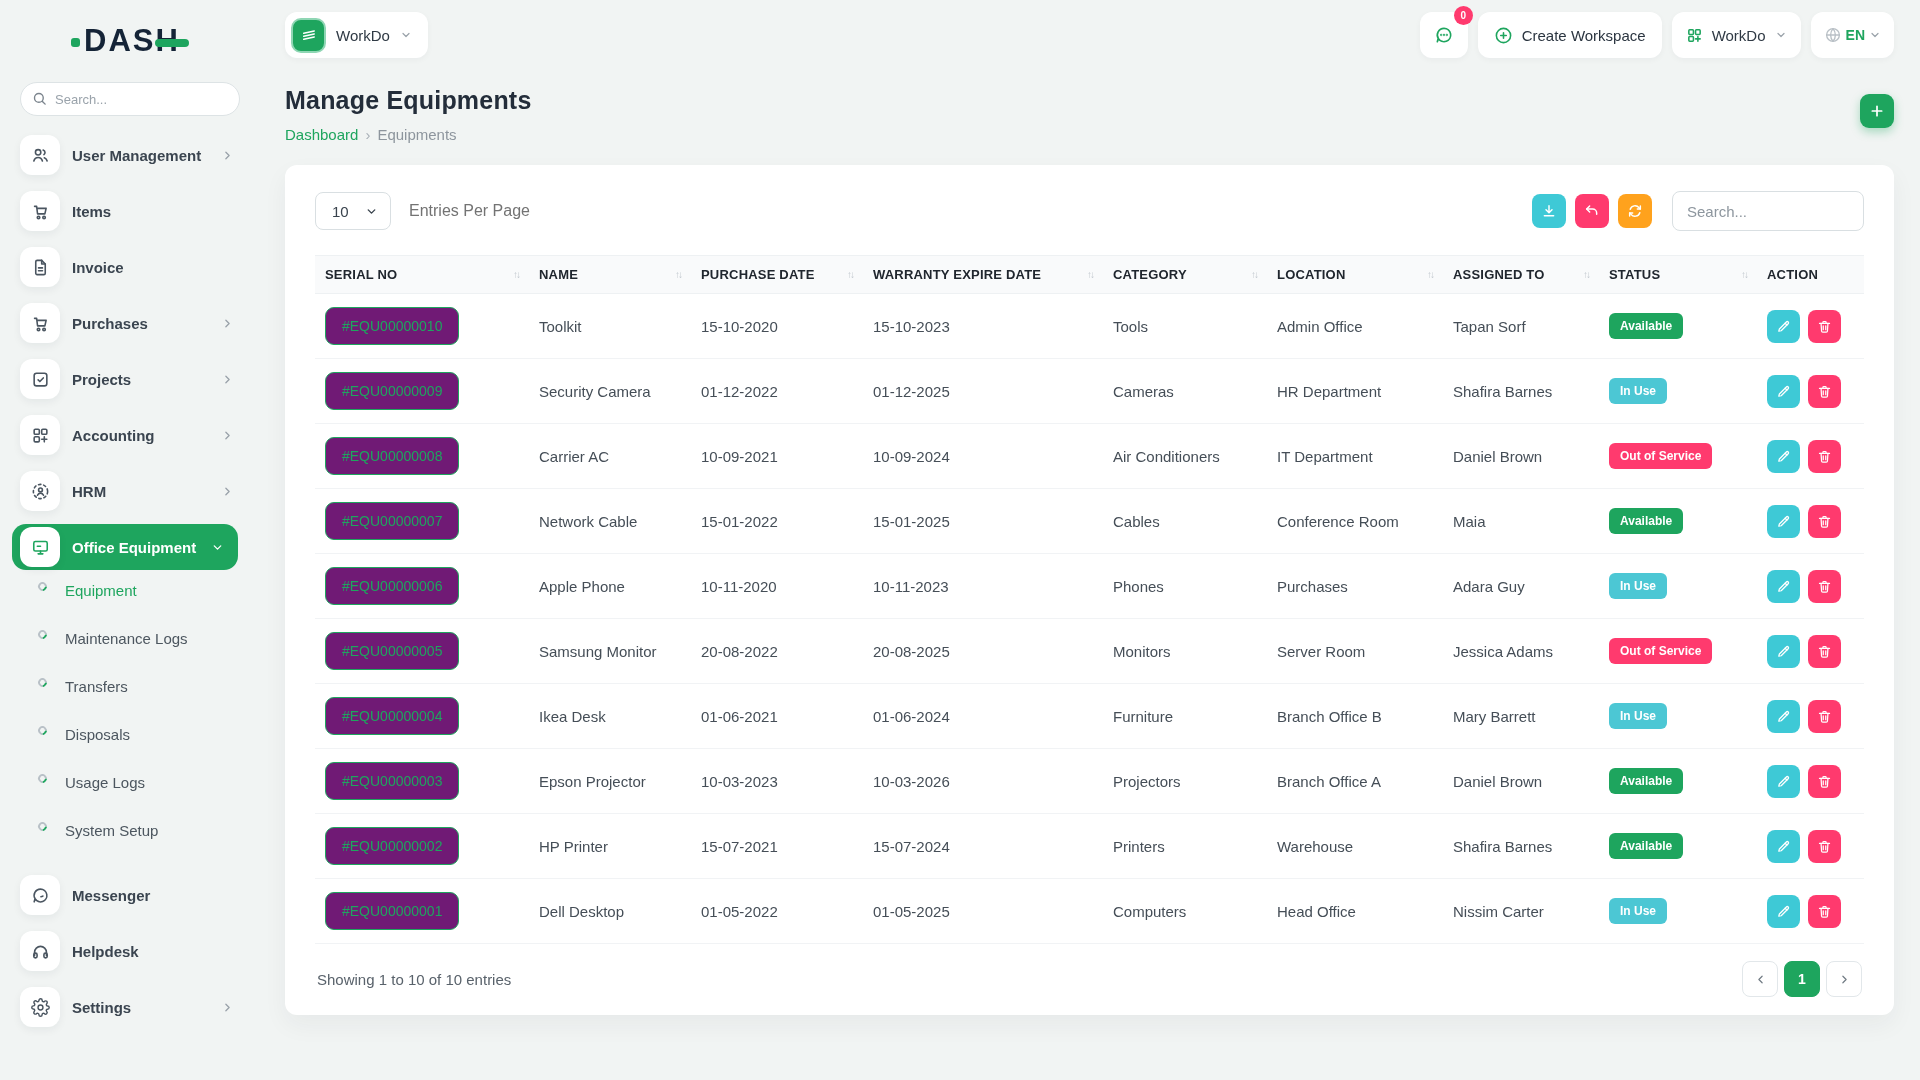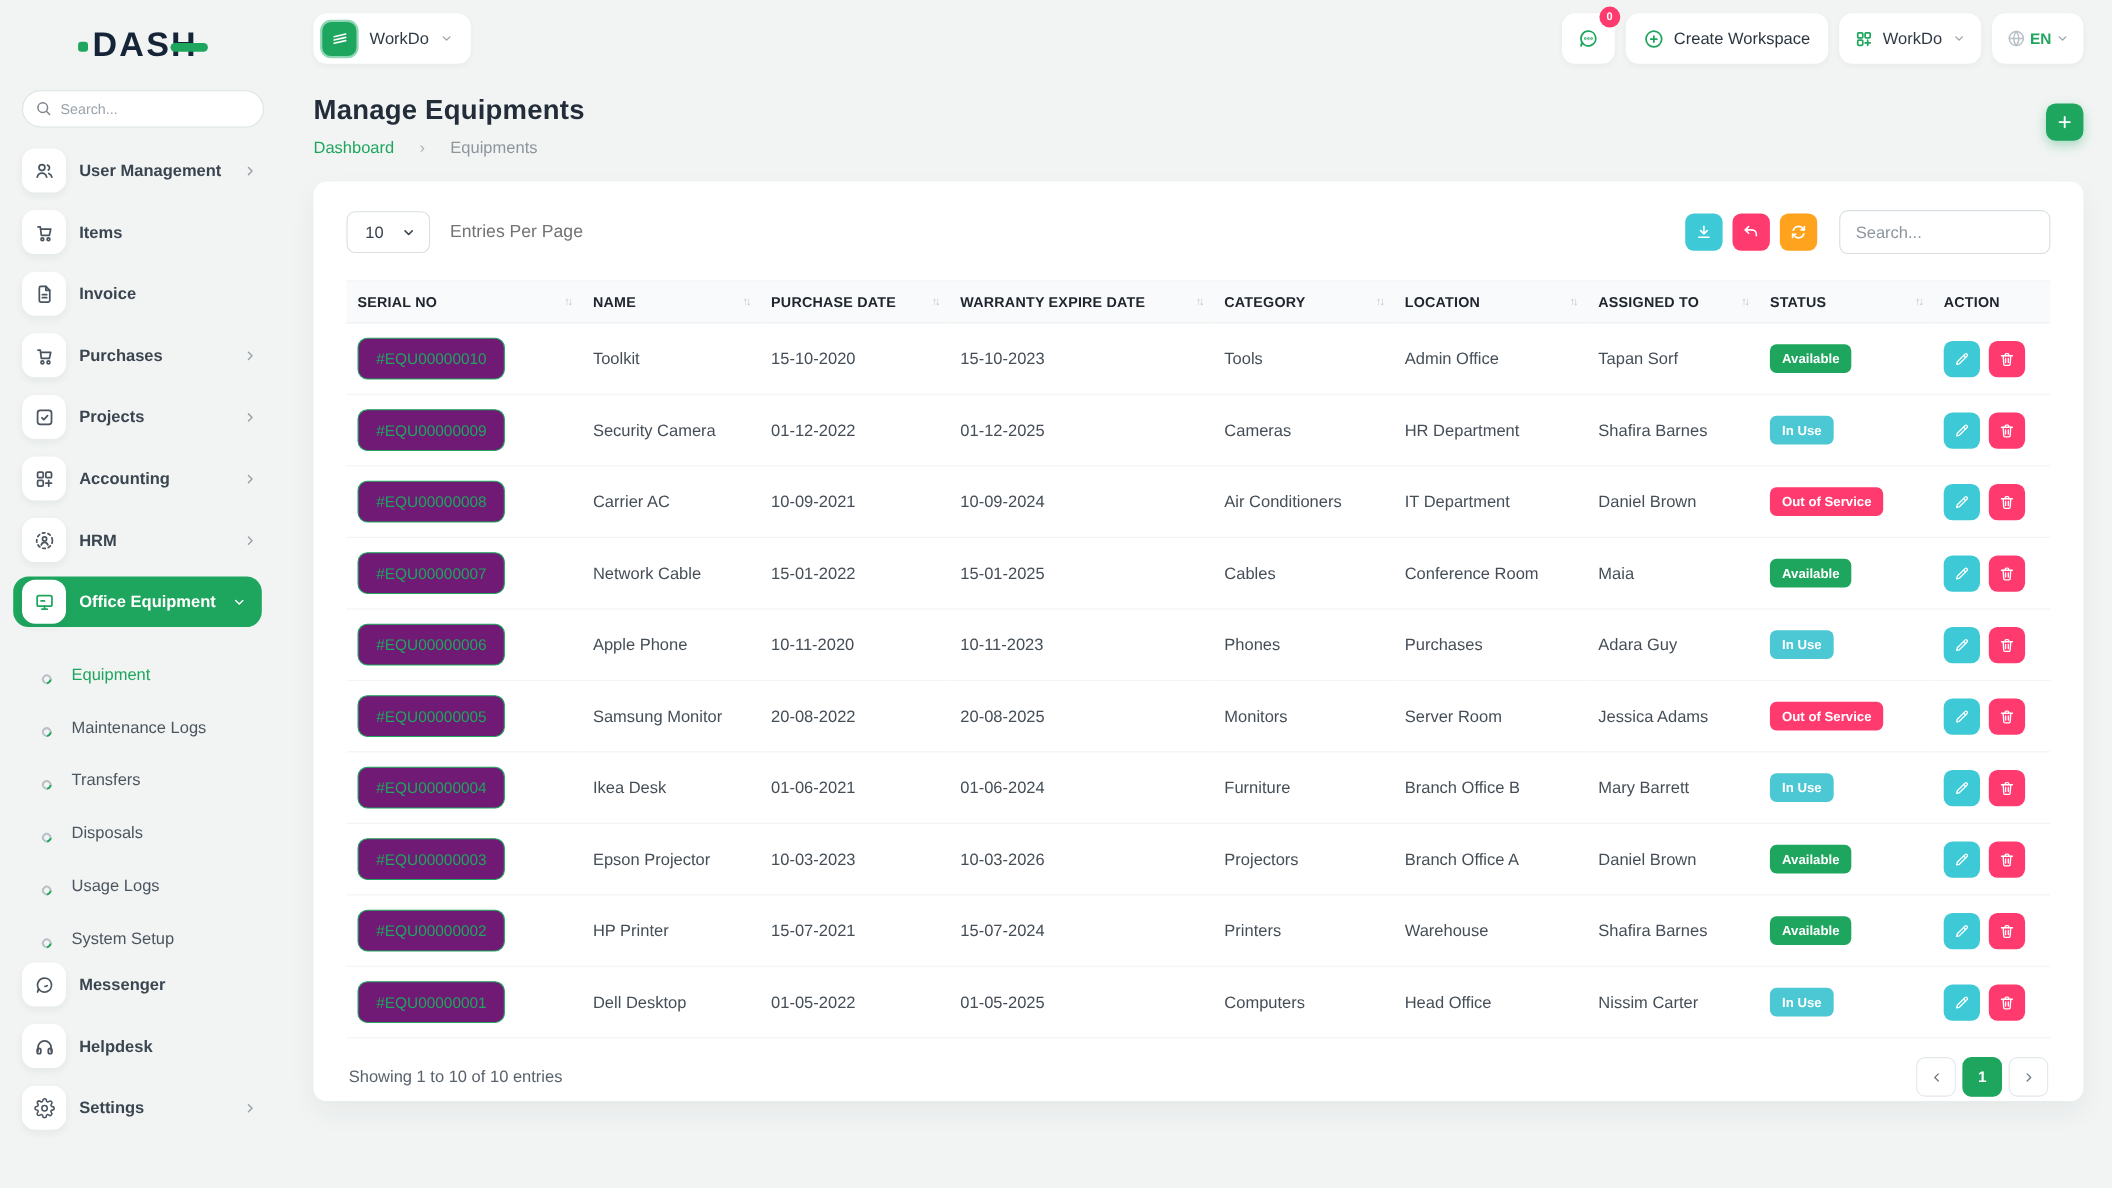--- a/index.html
+++ b/index.html
@@ -27,21 +27,21 @@
   .mitem{display:flex;align-items:center;height:46px;margin-bottom:10px;cursor:pointer}
   .tile{width:40px;height:40px;border-radius:12px;background:#fff;flex:none;
         box-shadow:0 3px 8px rgba(25,35,45,.06);display:flex;align-items:center;justify-content:center;color:#4a5560}
   .mlabel{margin-left:12px;font-size:15px;font-weight:600;color:#3b4550;white-space:nowrap}
   .mchev{margin-left:auto;margin-right:26px;color:#99a1a9;display:flex}
   .mitem.active{background:var(--primary);border-radius:14px;margin-left:-8px;margin-right:22px;padding-left:8px}
   .mitem.active .tile{color:var(--primary)}
   .mitem.active .mlabel{color:#fff}
   .mitem.active .mchev{color:#fff;margin-right:14px}
   .submenu{padding:2px 0 2px}
-  .sitem{display:flex;align-items:flex-end;height:40px;margin-bottom:8px;padding-left:18px;cursor:pointer}
+  .sitem{display:flex;align-items:flex-start;height:40px;margin-bottom:8px;padding-left:18px;cursor:pointer}
   .bullet{width:9px;height:9px;border-radius:50%;border:2px solid #b9c1c7;border-bottom-color:var(--primary);
           transform:rotate(-45deg);flex:none}
   .slabel{margin-left:18px;font-size:15px;color:#4c565f}
   .sitem.active .slabel{color:var(--primary)}
 
   
   .main{flex:1;padding:12px 26px 0 25px}
   .topbar{display:flex;justify-content:space-between;align-items:center}
   .pill{background:#fff;border-radius:12px;height:46px;display:flex;align-items:center;
         box-shadow:0 2px 6px rgba(25,35,45,.04);cursor:pointer}
@@ -54,28 +54,28 @@
   .chat-btn{width:48px;justify-content:center;position:relative}
   .chat-btn .badge{position:absolute;top:-6px;right:-5px;min-width:19px;height:19px;border-radius:10px;
        background:var(--pink);color:#fff;font-size:10px;font-weight:700;display:flex;align-items:center;justify-content:center;padding:0 5px}
   .btn-create{padding:0 16px;gap:9px;font-size:15px;color:#2b3540}
   .btn-workdo{padding:0 14px;gap:9px}
   .btn-lang{padding:0 13px;gap:4px}
   .lang-label{font-size:14px;font-weight:600;color:var(--primary)}
 
   .page-head{display:flex;justify-content:space-between;align-items:flex-start;margin-top:28px}
   .page-title{margin:0;font-size:25px;font-weight:700;color:var(--ink);letter-spacing:.2px}
-  .breadcrumb{margin-top:11px;font-size:15px;display:flex;gap:23px;align-items:center}
+  .breadcrumb{margin-top:11px;font-size:15px;display:flex;gap:7px;align-items:center}
   .bc-link{color:var(--primary);cursor:pointer}
   .bc-sep{color:#a9b0b7;font-size:15px}
   .bc-cur{color:#8d959d}
   .add-btn{width:34px;height:34px;border-radius:9px;background:var(--primary);border:none;color:#fff;cursor:pointer;
            display:flex;align-items:center;justify-content:center;margin-top:8px;box-shadow:0 4px 10px rgba(30,165,94,.35)}
 
-  .card{background:#fff;border-radius:12px;margin-top:22px;padding:26px 30px 4px;
+  .card{background:#fff;border-radius:12px;margin-top:22px;padding:26px 30px 18px;
         box-shadow:0 10px 24px rgba(30,40,50,.05)}
   .toolbar{display:flex;align-items:center}
   .select{width:76px;height:38px;border:1px solid #d9dfe2;border-radius:8px;background:#fff;cursor:pointer;
           display:flex;align-items:center;justify-content:space-between;padding:0 12px 0 16px;font-size:15px;color:#39434d}
   .entries-label{margin-left:18px;font-size:16px;color:#737373}
   .toolbar-right{margin-left:auto;display:flex;gap:9px;align-items:center}
   .tbtn{width:34px;height:34px;border-radius:8px;border:none;color:#fff;cursor:pointer;
         display:flex;align-items:center;justify-content:center}
   .tbtn.download{background:var(--cyan)} .tbtn.undo{background:var(--pink)} .tbtn.refresh{background:var(--orange)}
   .tsearch{position:relative;margin-left:11px}

